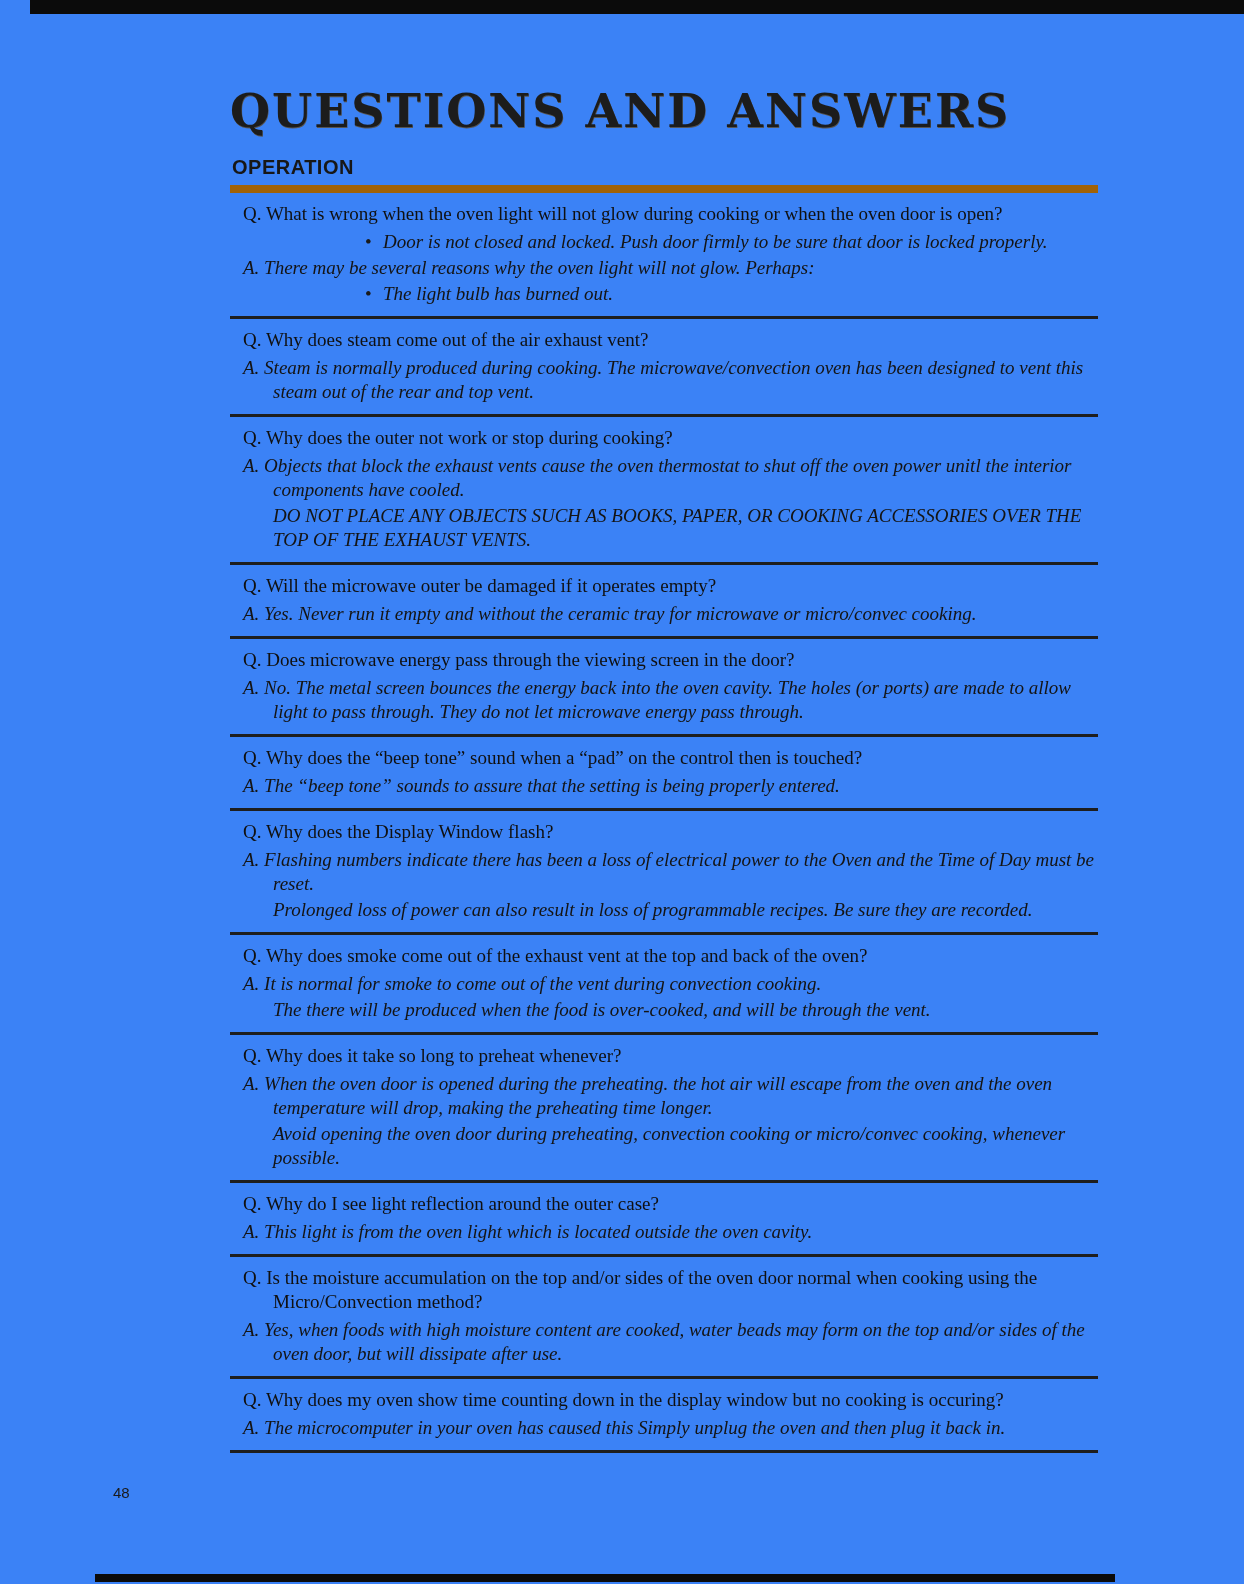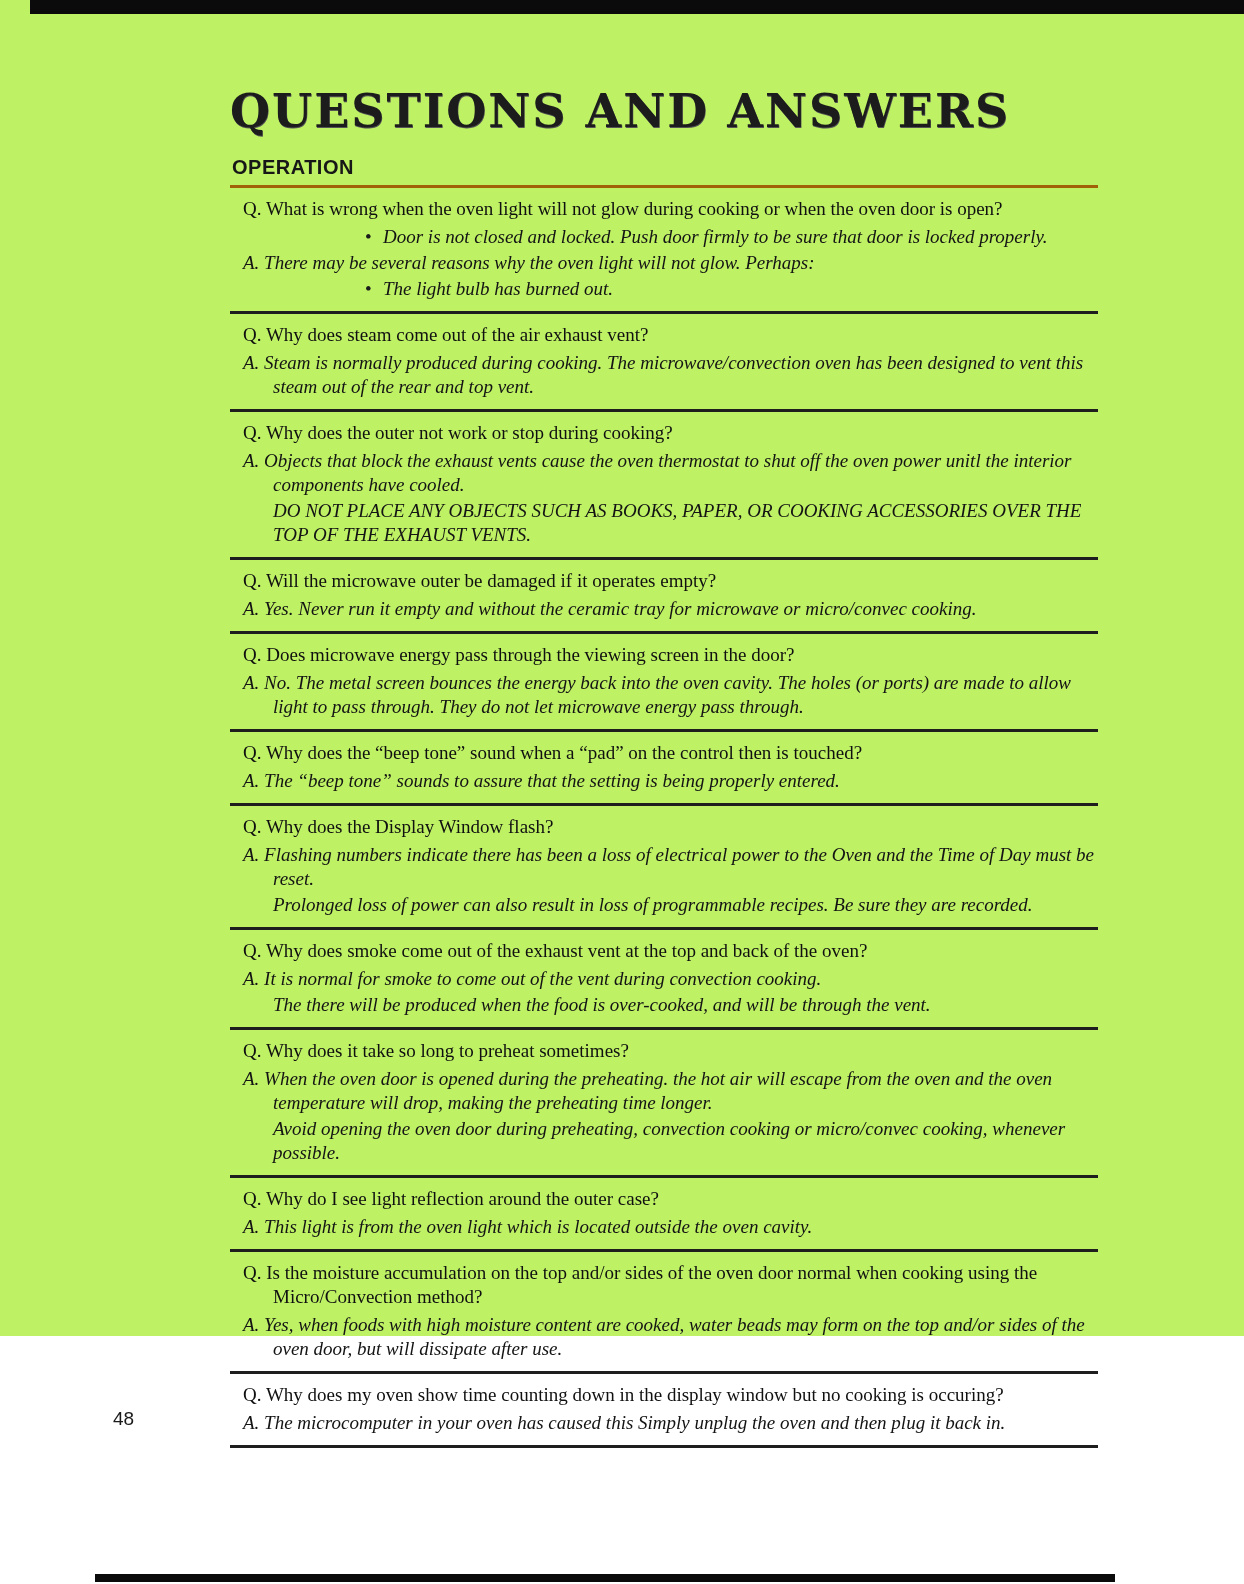--- a/index.html
+++ b/index.html
@@ -8,22 +8,22 @@
     background: #ffffff;
     width: 1244px;
     height: 1584px;
     overflow: hidden;
     font-family: "Liberation Serif", "DejaVu Serif", serif;
     color: #121212;
   }
   .page {
     position: relative;
     width: 1244px;
-    height: 1336px;
-    background: #bef264;
+    height: 1584px;
+    background: #3b82f6;
     text-decoration: underline;
   }
   .edge-bar-top {
     position: absolute;
     left: 30px; top: 0;
     width: 1214px; height: 14px;
     background: #0b0b0b;
   }
   .edge-bar-bottom {
     position: absolute;
@@ -47,21 +47,21 @@
   }
   .section-head {
     font-family: "Liberation Sans", "DejaVu Sans", sans-serif;
     font-weight: 700;
     font-size: 20px;
     letter-spacing: 0.5px;
     color: #171717;
     margin: 0 0 6px 2px;
   }
   .qa-list {
-    border-top: 3px solid #a16207;
+    border-top: 8px solid #a16207;
   }
   .qa {
     border-bottom: 3px solid #1e1e1e;
     padding: 6px 0 8px 13px;
   }
   .q {
     font-size: 19px;
     line-height: 24px;
     margin: 3px 0 4px 0;
     padding-left: 30px;
@@ -92,23 +92,23 @@
   }
   .bmark {
     display: inline-block;
     width: 18px;
     font-style: normal;
     color: #1a1a1a;
   }
   .page-number {
     position: absolute;
     left: 113px;
-    top: 1408px;
+    top: 1484px;
     font-family: "Liberation Sans", "DejaVu Sans", sans-serif;
-    font-size: 19px;
+    font-size: 15px;
     color: #1a1a1a;
   }
 </style>
 </head>
 <body>
 
 <div class="page">
 
   <div class="edge-bar-top"></div>
 
@@ -155,21 +155,21 @@
           <p class="a cont">Prolonged loss of power can also result in loss of programmable recipes. Be sure they are recorded.</p>
         </section>
 
   <section class="qa">
     <p class="q">Q. Why does smoke come out of the exhaust vent at the top and back of the oven?</p>
   <p class="a hang">A. It is normal for smoke to come out of the vent during convection cooking.</p>
           <p class="a cont">The there will be produced when the food is over-cooked, and will be through the vent.</p>
         </section>
 
   <section class="qa">
-    <p class="q">Q. Why does it take so long to preheat sometimes?</p>
+    <p class="q">Q. Why does it take so long to preheat whenever?</p>
   <p class="a hang">A. When the oven door is opened during the preheating. the hot air will escape from the oven and the oven temperature will drop, making the preheating time longer.</p>
           <p class="a cont">Avoid opening the oven door during preheating, convection cooking or micro/convec cooking, whenever possible.</p>
         </section>
 
   <section class="qa">
     <p class="q">Q. Why do I see light reflection around the outer case?</p>
   <p class="a hang">A. This light is from the oven light which is located outside the oven cavity.</p>
         </section>
 
   <section class="qa">

